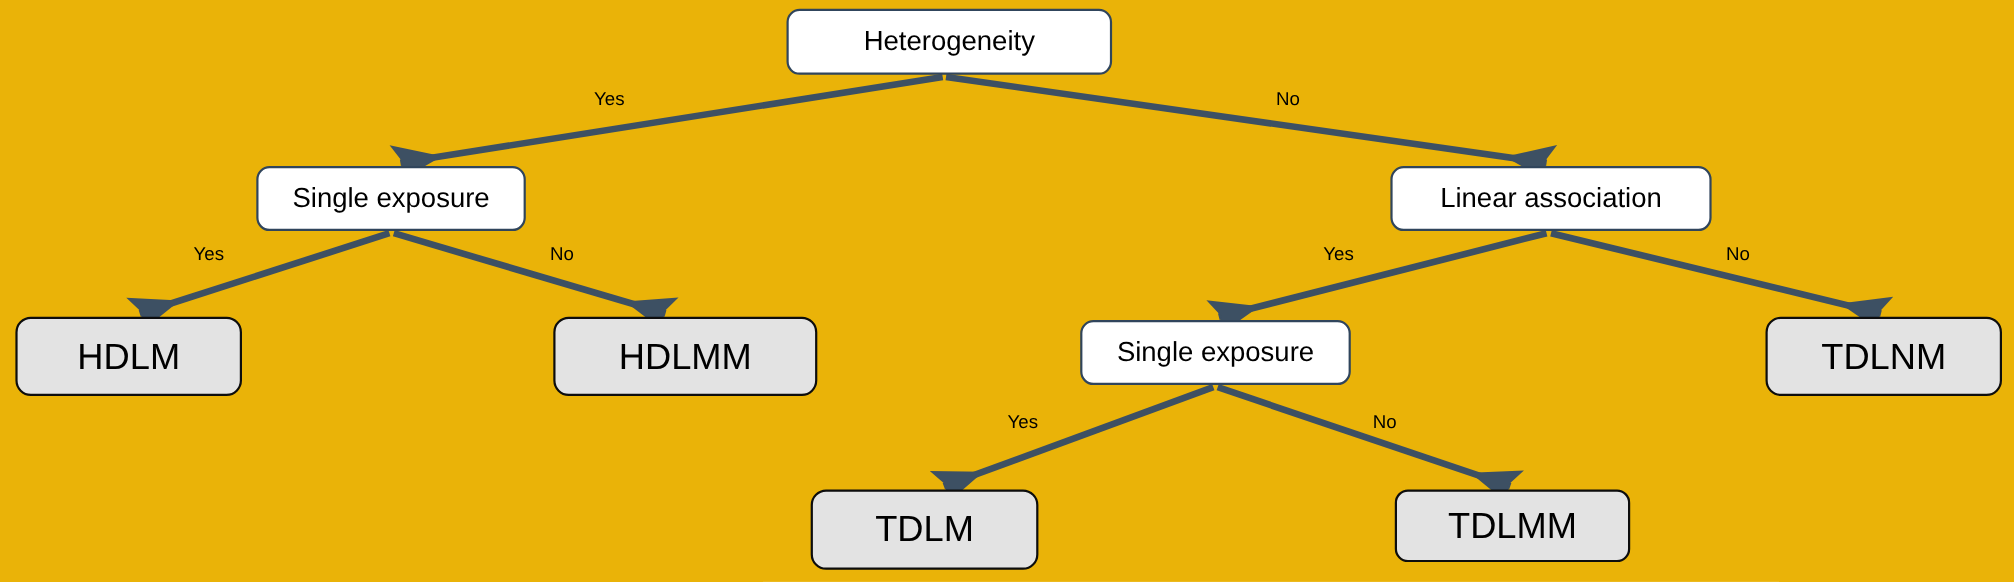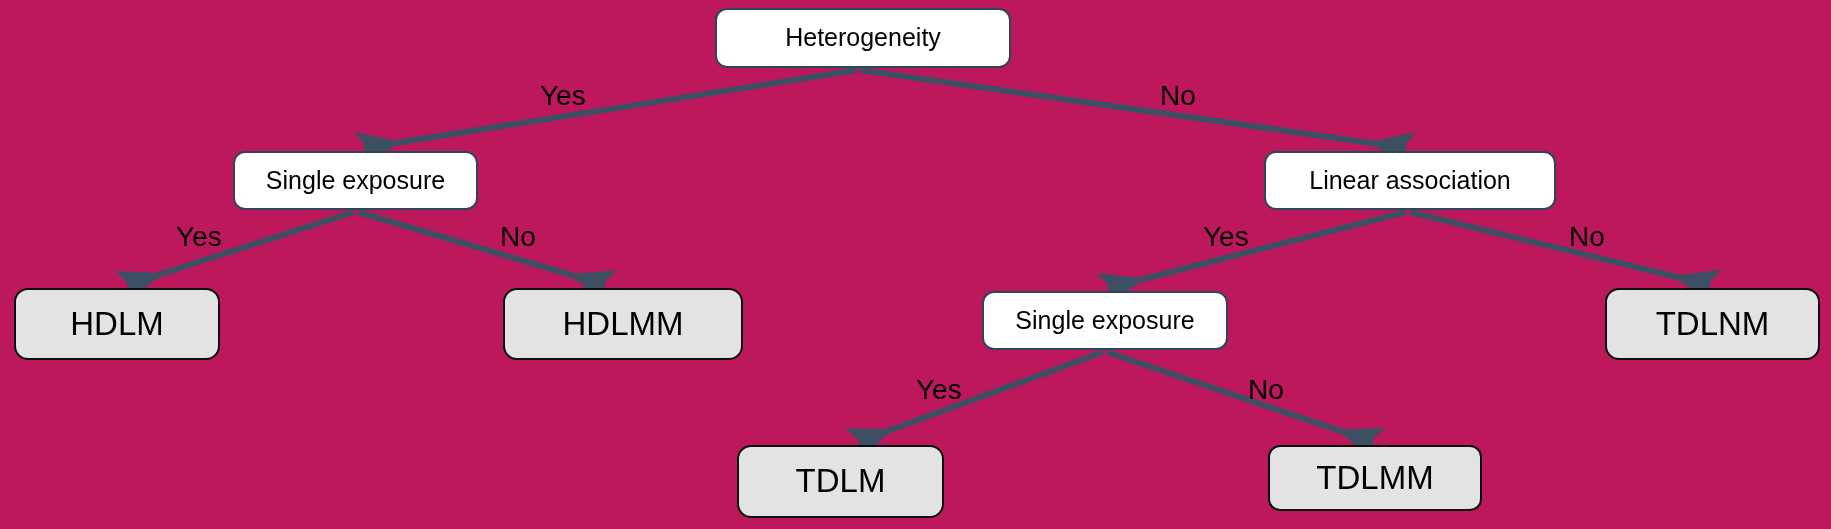--- a/index.html
+++ b/index.html
@@ -7,21 +7,21 @@
     padding: 0;
     background: #ffffff;
   }
   body {
     font-family: "Liberation Sans", sans-serif;
   }
   #diagram-root {
     position: relative;
     width: 1831px;
     height: 529px;
-    background: #be185d;
+    background: #eab308;
     overflow: hidden;
   }
   #edge-layer {
     position: absolute;
     left: 0;
     top: 0;
     width: 1831px;
     height: 529px;
   }
   .node {
@@ -43,21 +43,21 @@
   }
   .node-leaf {
     background: #e3e3e3;
     border: 2px solid #0d0d0d;
     border-radius: 14px;
     color: #000000;
     font-size: 33px;
   }
   .edge-label {
     position: absolute;
-    font-size: 28px;
+    font-size: 17px;
     color: #000000;
     white-space: nowrap;
     font-family: "Liberation Sans", sans-serif;
   }
 </style>
 </head>
 <body>
 
 <div id="diagram-root">
 

